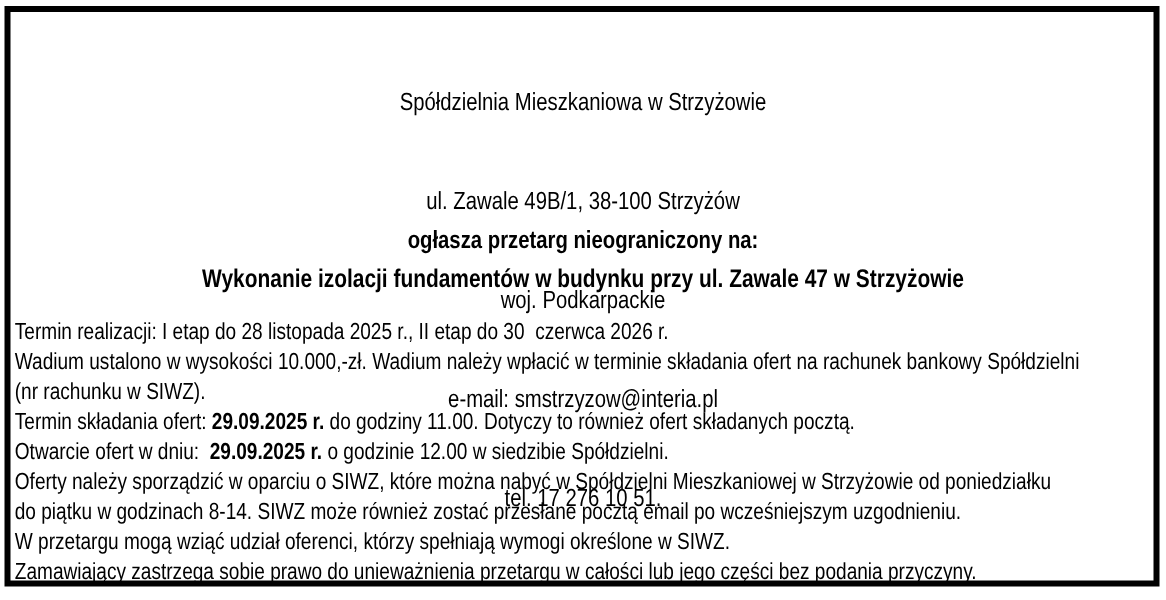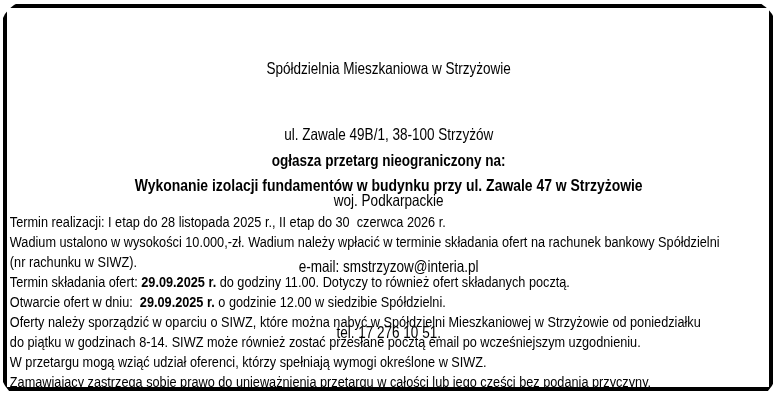--- a/index.html
+++ b/index.html
@@ -9,21 +9,20 @@
     background: #ffffff;
   }
   .doc {
     position: relative;
     width: 777px;
     height: 400px;
     background: #ffffff;
     overflow: hidden;
     font-family: "Liberation Sans", "DejaVu Sans", sans-serif;
     color: #000000;
-    border-radius: 31px;
   }
   .frame {
     position: absolute;
     left: 3px;
     top: 4px;
     right: 4px;
     bottom: 9px;
     border: 4px solid #000000;
     pointer-events: none;
   }

